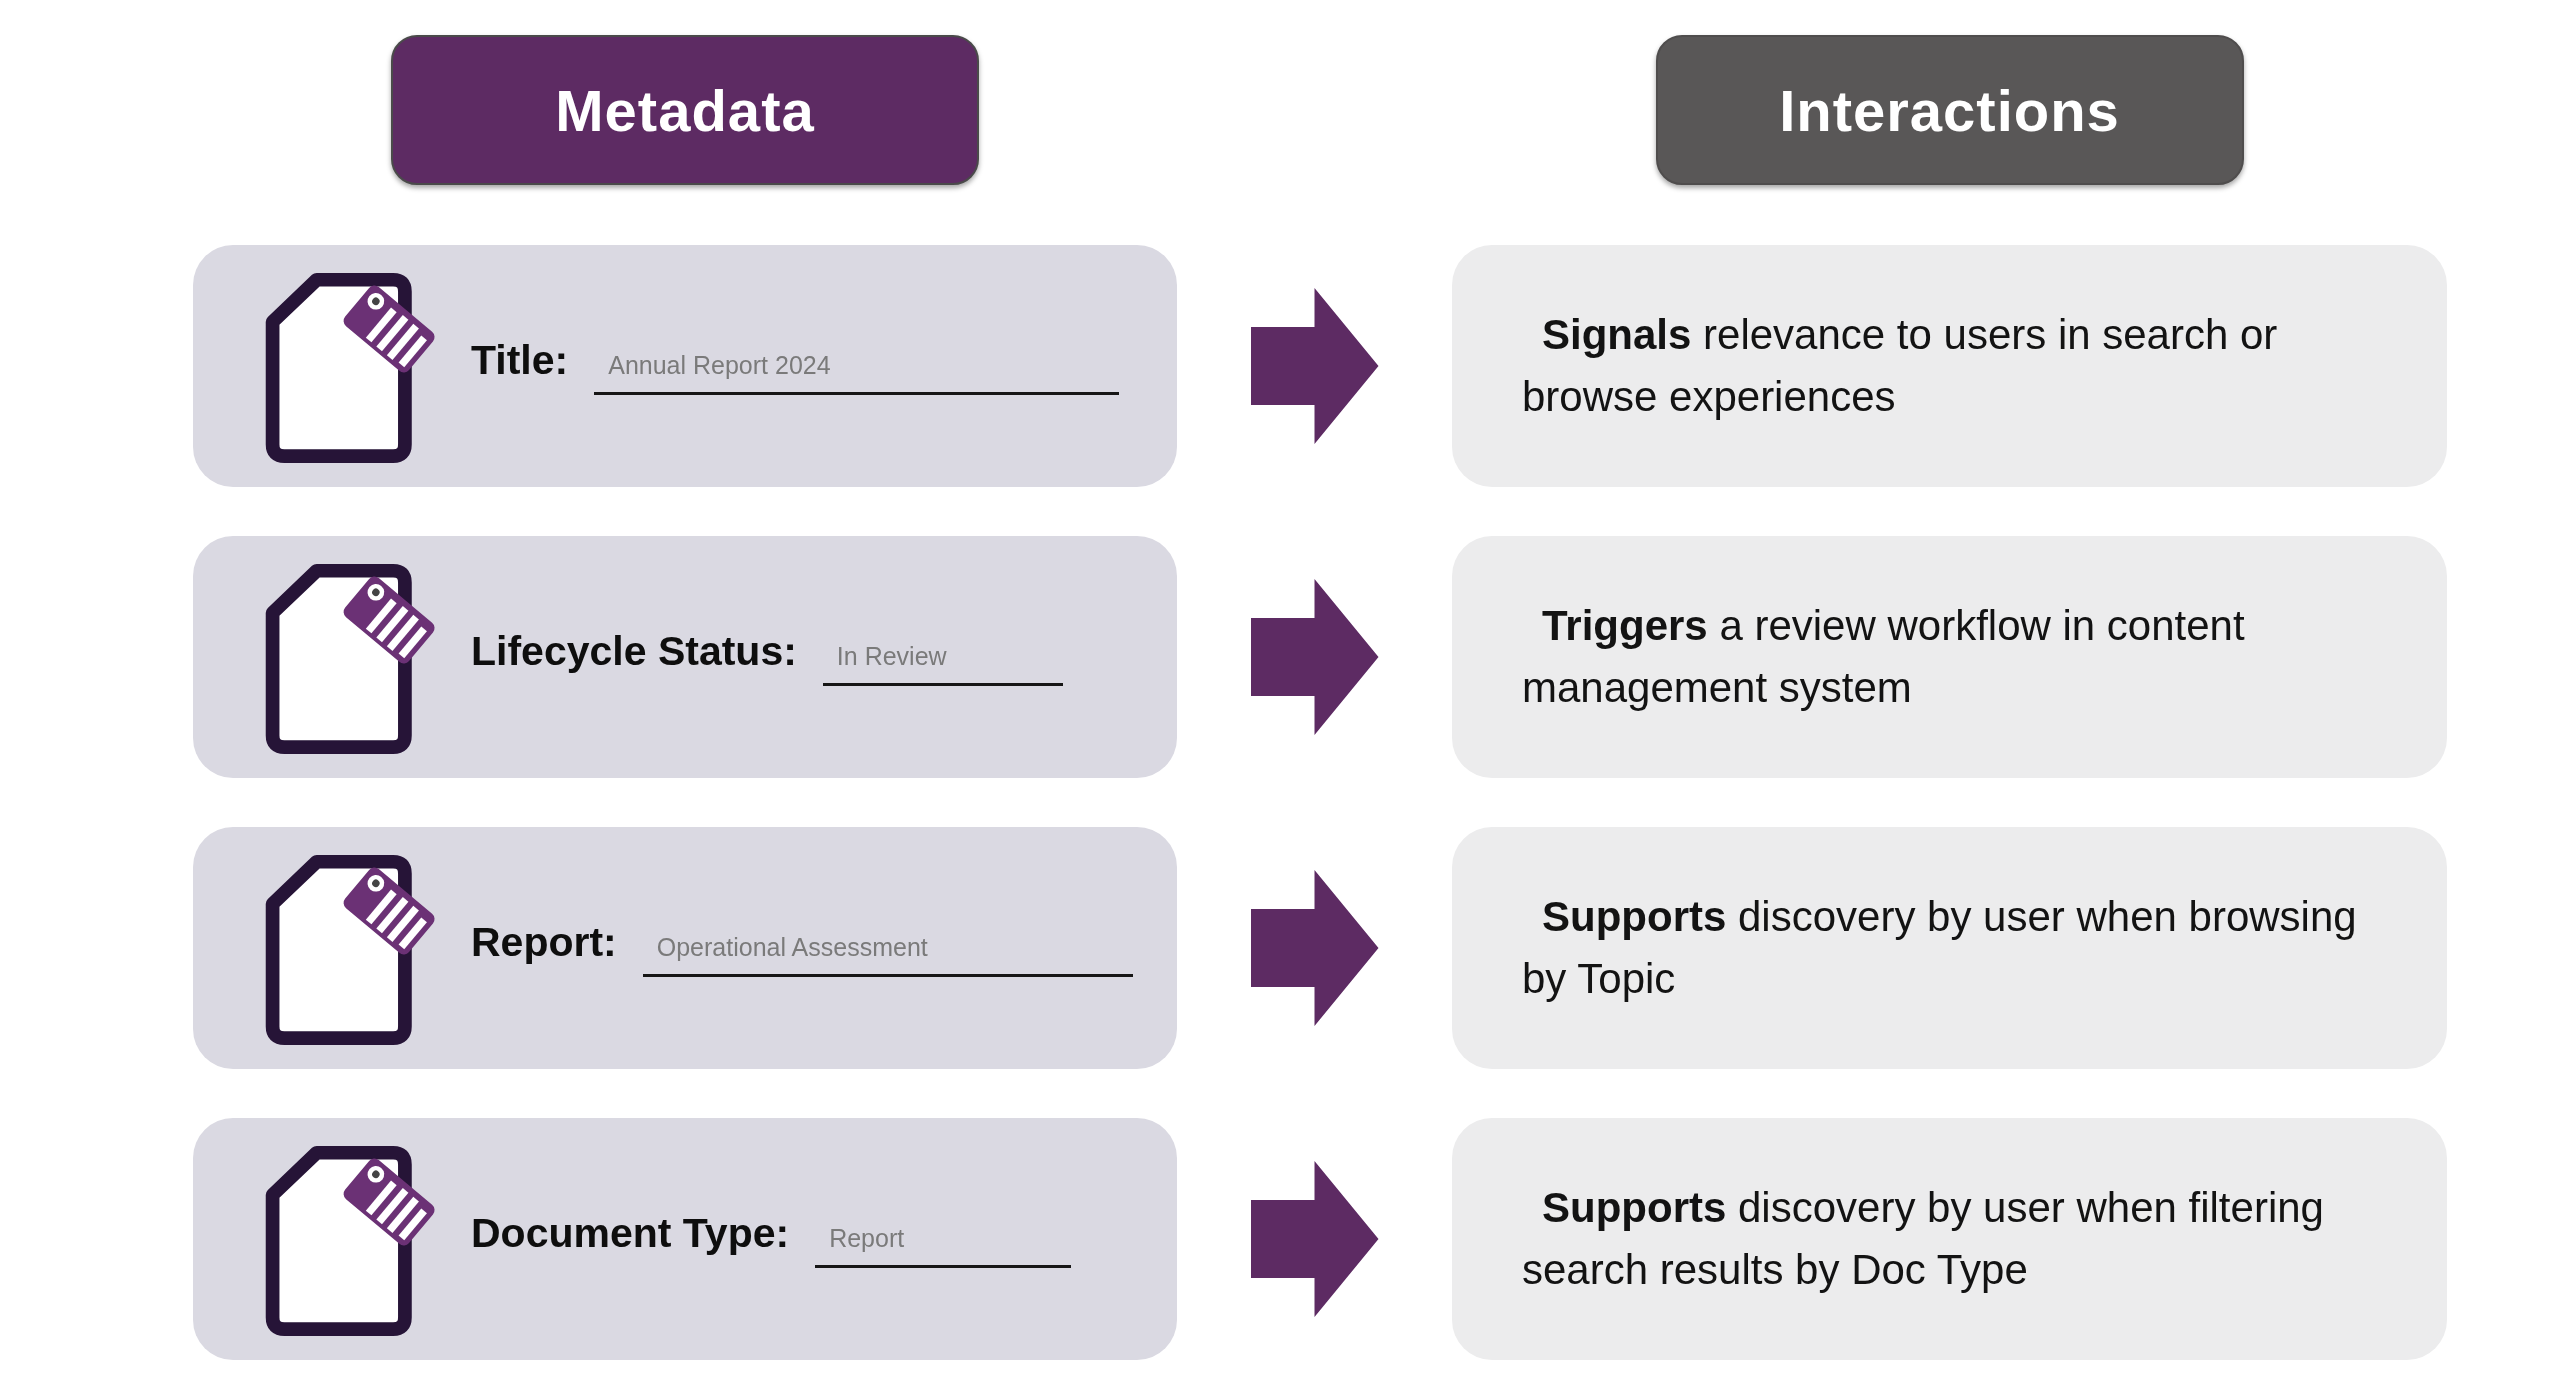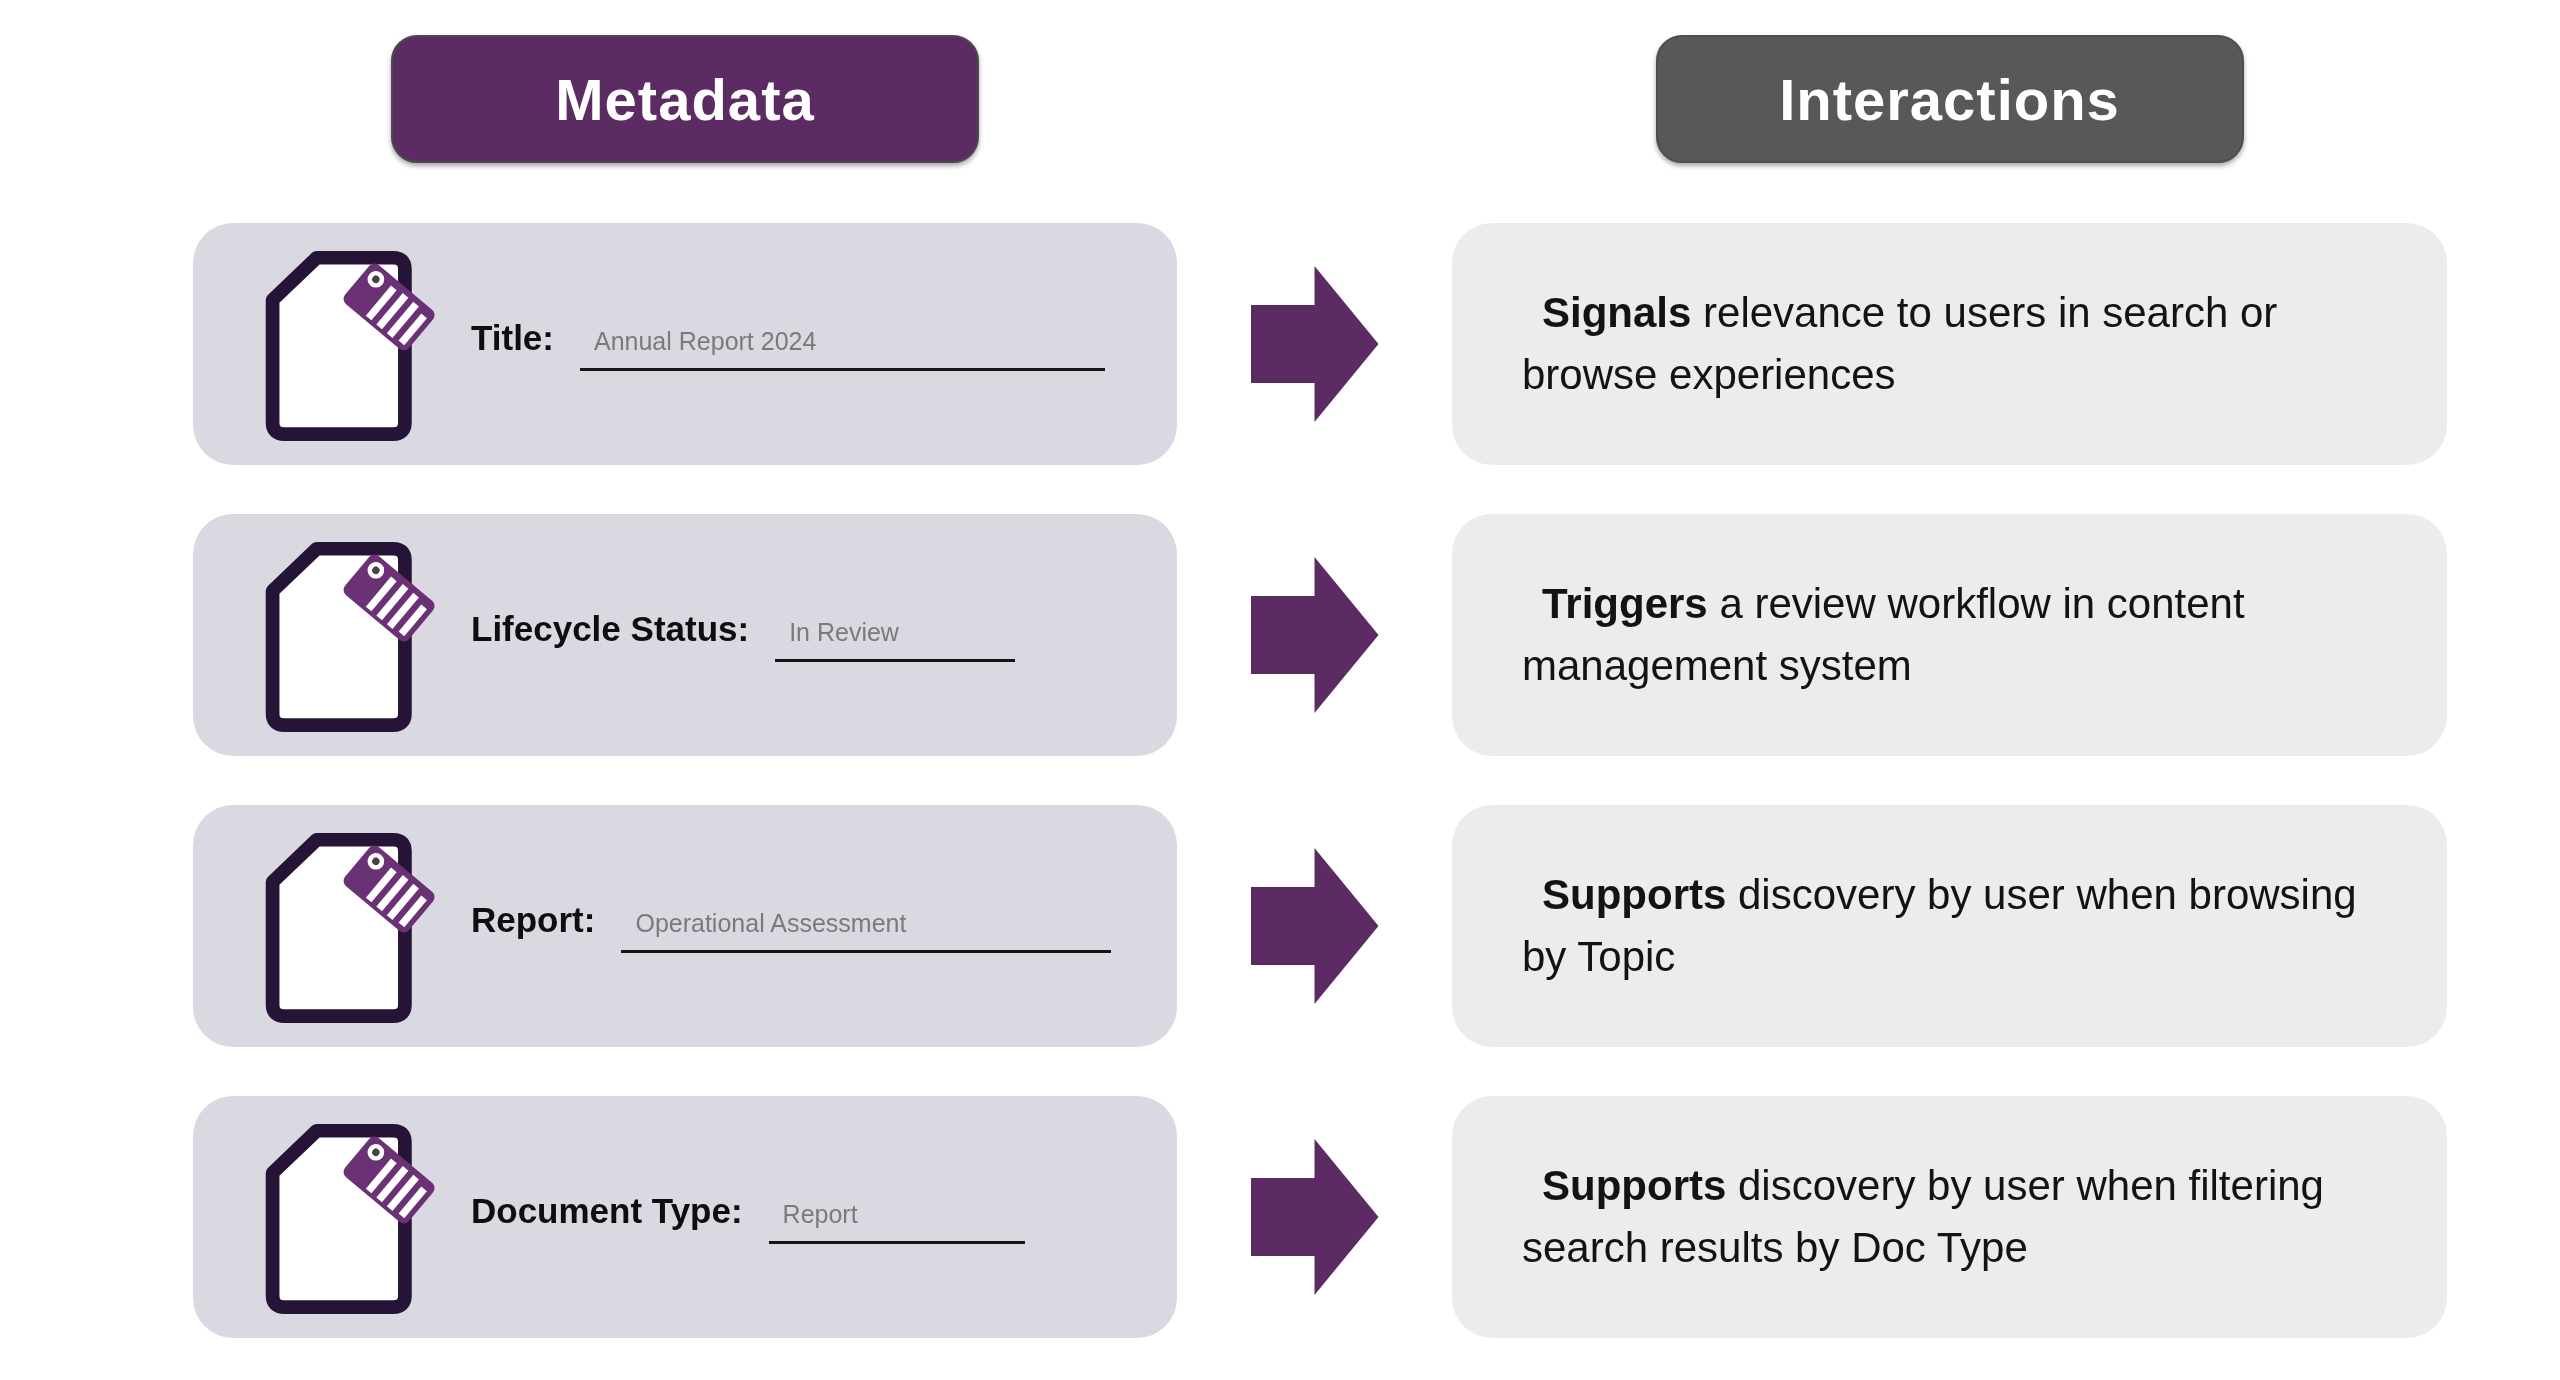--- a/index.html
+++ b/index.html
@@ -5,39 +5,39 @@
   html,body{margin:0;padding:0;background:#ffffff;}
   body{font-family:"Liberation Sans", sans-serif; -webkit-font-smoothing:antialiased;}
   #canvas{position:relative;width:2560px;height:1380px;background:#ffffff;overflow:hidden;}
 
   .grid{display:grid;grid-template-columns:984px 275px 995px;margin:0 113px 0 193px;}
 
   
   .headers{padding-top:35px;}
   .hdr-cell{display:flex;justify-content:center;}
   .hdr-btn{
-    height:128px;min-width:588px;border-radius:26px;
+    height:150px;min-width:588px;border-radius:26px;
     display:flex;align-items:center;justify-content:center;
     color:#ffffff;font-size:58px;font-weight:bold;letter-spacing:1px;
     border:2px solid #4a4a4a;box-shadow:0 3px 5px rgba(0,0,0,.35);
     box-sizing:border-box;
   }
   .hdr-purple{background:#5D2B63;}
   .hdr-gray{background:#595757;border-color:#4f4d4d;}
 
   
   .rows{margin-top:60px;display:flex;flex-direction:column;gap:49px;}
   .row{height:242px;}
   .meta-card{
     background:#DAD9E2;border-radius:40px;height:242px;
     display:flex;align-items:center;padding-left:60px;box-sizing:border-box;
   }
   .icon-wrap{width:196px;height:200px;flex:0 0 auto;}
   .field{display:flex;align-items:baseline;gap:26px;margin-left:22px;}
-  .field-label{font-size:35px;font-weight:bold;color:#0e0e0e;white-space:nowrap;}
+  .field-label{font-size:41px;font-weight:bold;color:#0e0e0e;white-space:nowrap;}
   .field-value{
     font-size:25px;color:#7a7a7a;white-space:nowrap;
     border-bottom:3px solid #161616;padding:0 0 12px 14px;box-sizing:border-box;
   }
   .mw-a{min-width:525px;}
   .mw-b{min-width:240px;}
   .mw-c{min-width:490px;}
   .mw-d{min-width:256px;}
 
   .arrow-cell{display:flex;align-items:center;justify-content:center;}

